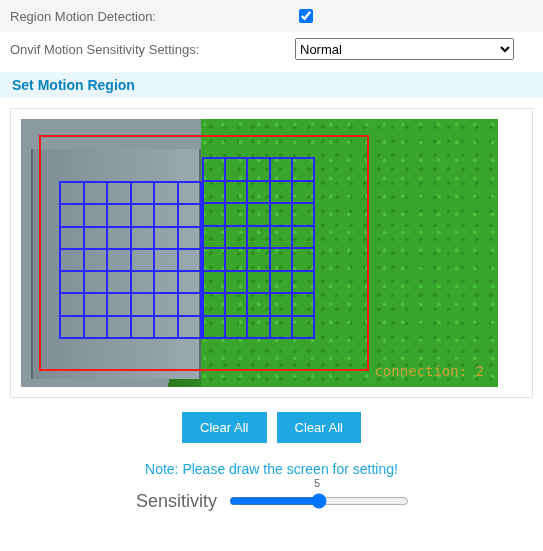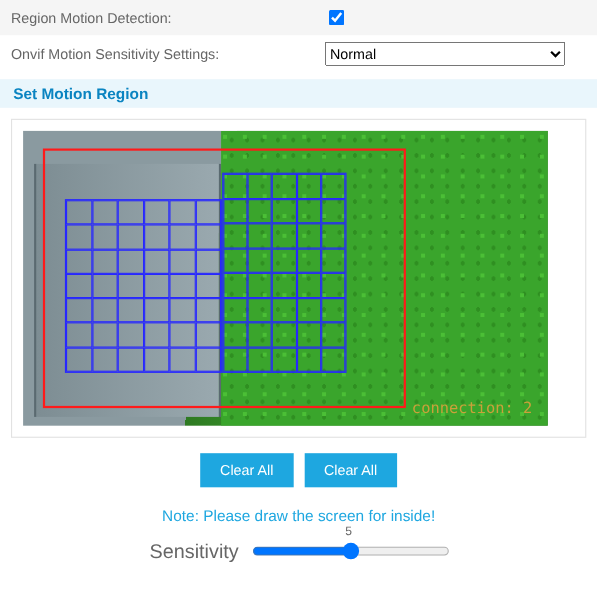--- a/index.html
+++ b/index.html
@@ -227,21 +227,21 @@
         <div></div>
       </div>
   </div>
 </div>
 
 <div class="btn-row">
   <button class="btn">Clear All</button>
   <button class="btn">Clear All</button>
 </div>
 
-<div class="note">Note: Please draw the screen for inside!</div>
+<div class="note">Note: Please draw the screen for setting!</div>
 
 <div class="sensitivity-row">
   <label>Sensitivity</label>
   <div class="slider-wrap">
     <div class="slider-val">5</div>
     <input type="range" min="0" max="10" value="5" style="">
   </div>
 </div>
 
 </body></html>

